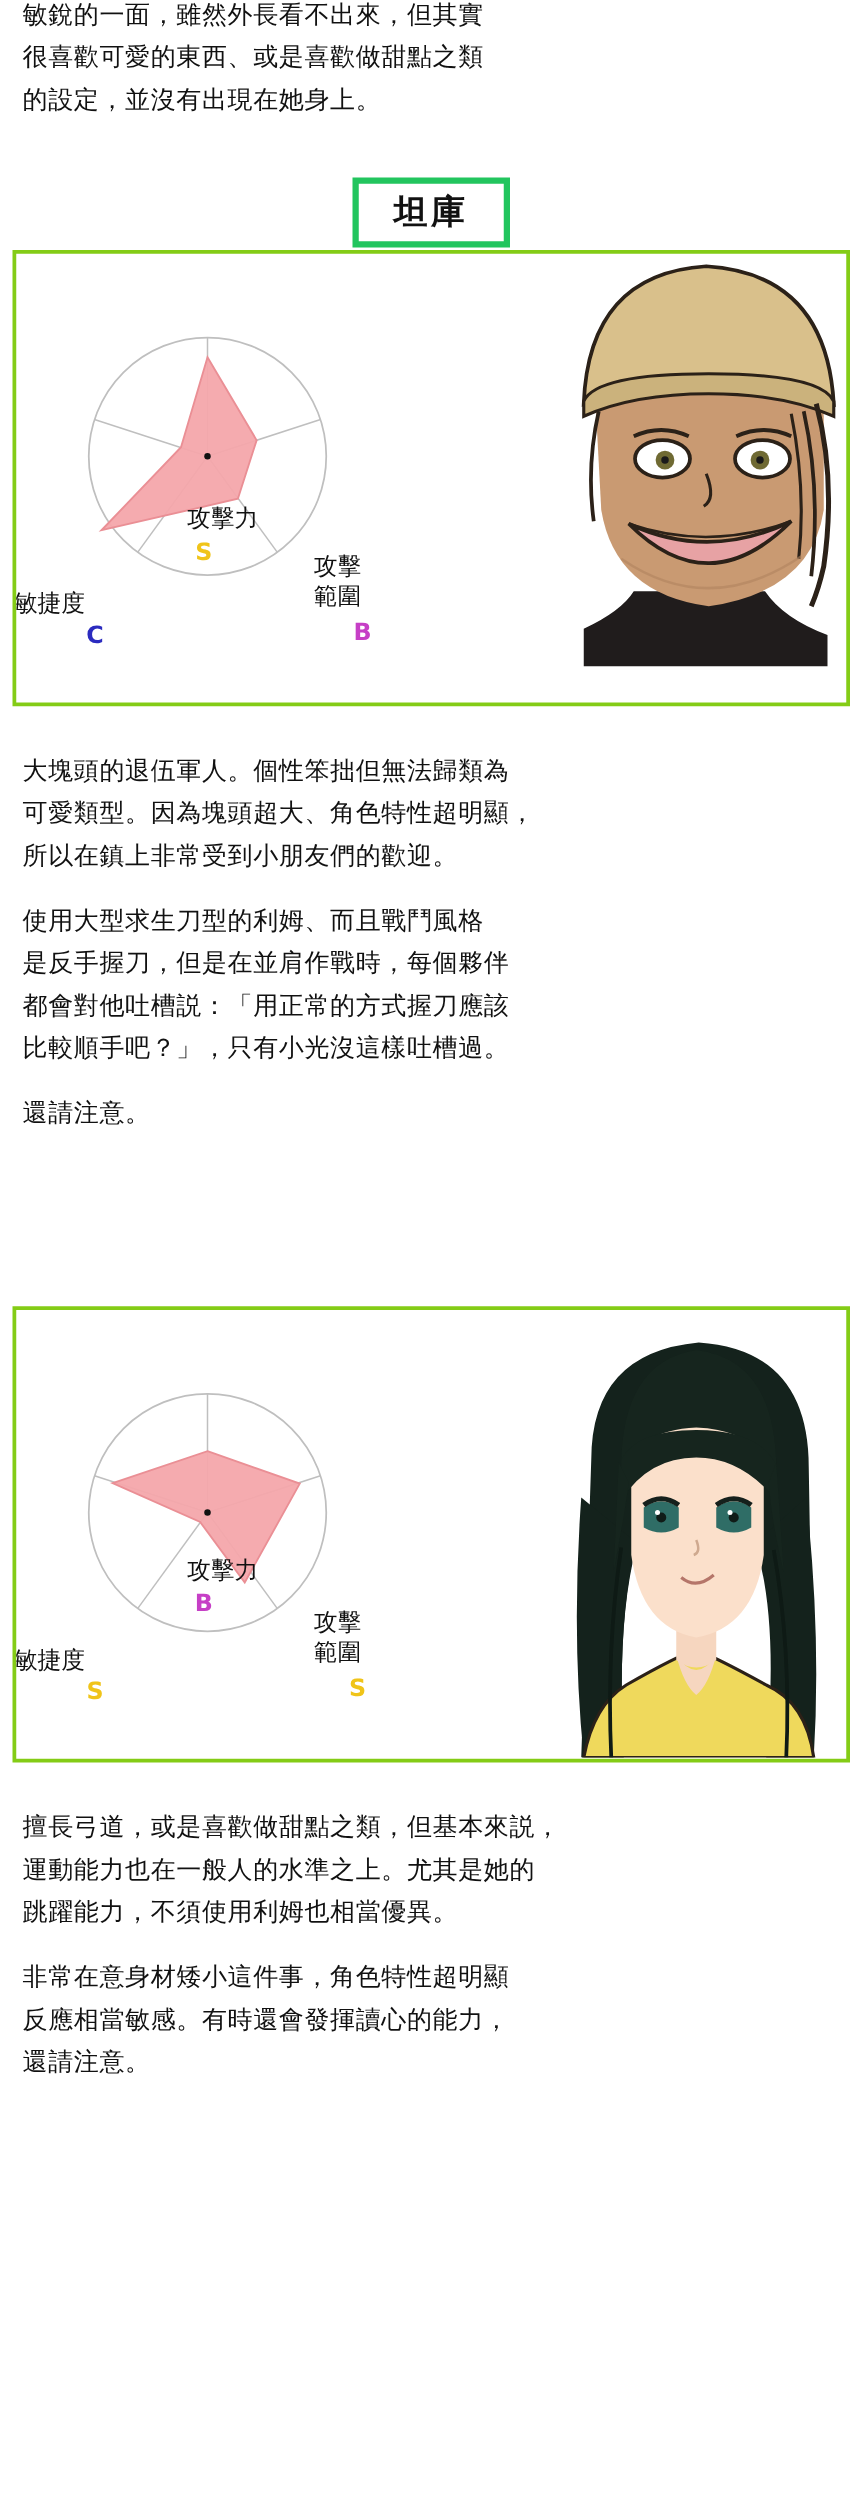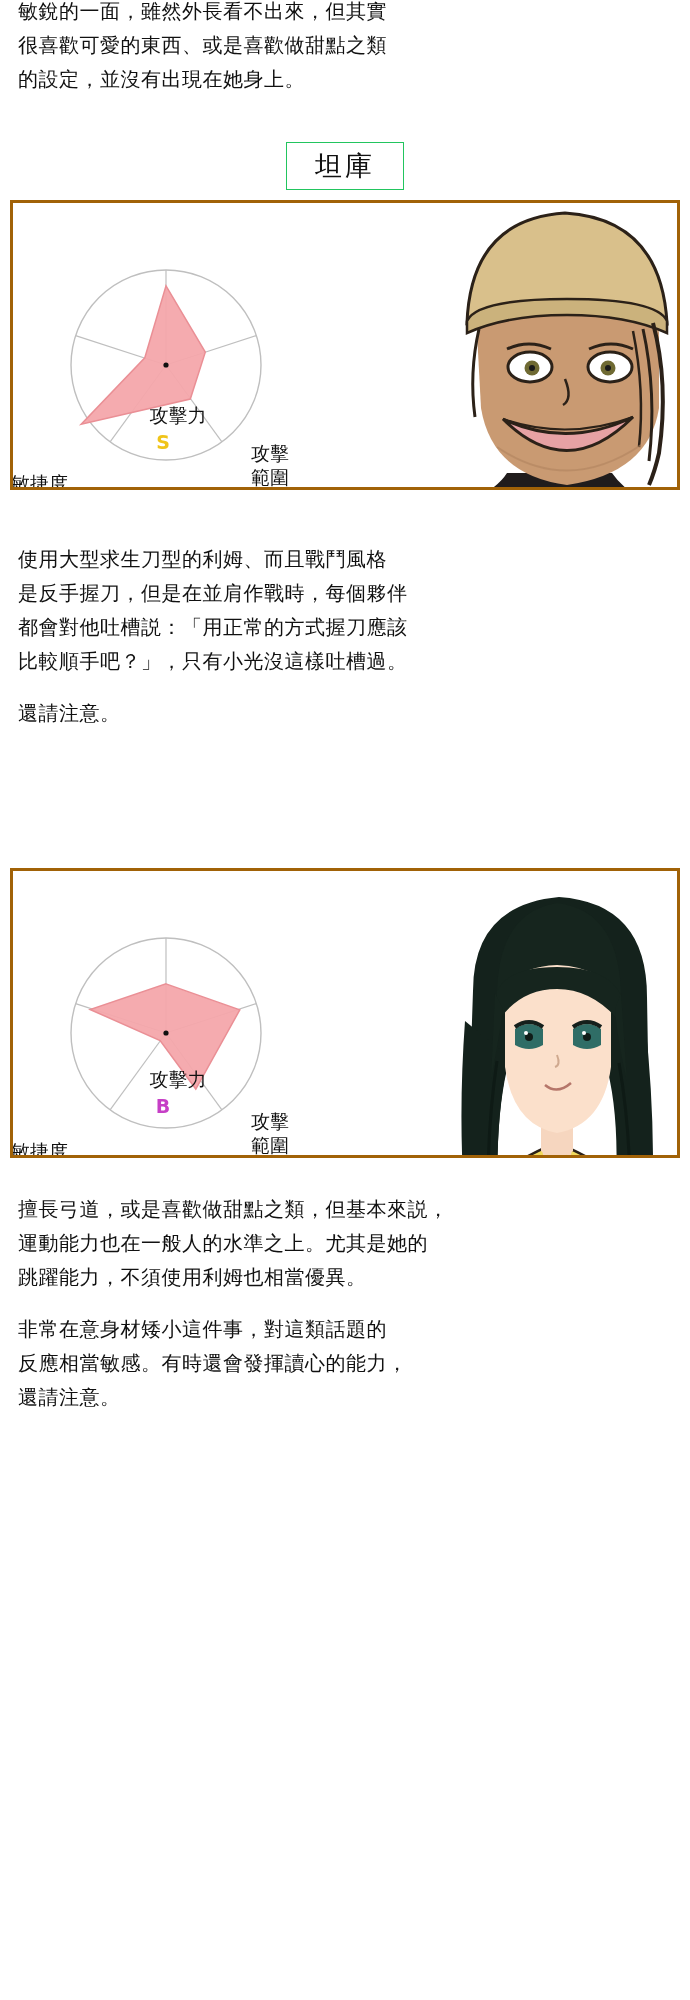--- a/index.html
+++ b/index.html
@@ -18,39 +18,39 @@
     margin-top:-6px;
   }
 
   .spacer-sm{height:18px;}
   .spacer-md{height:34px;}
   .spacer-lg{height:74px;}
 
   .panel{
     position:relative;
     margin:0 10px;
-    border:3px solid #a16207;
+    border:3px solid #84cc16;
     background:#fff;
-    height:290px;
+    height:365px;
     box-sizing:border-box;
     overflow:hidden;
   }
   .title-box{
     position:absolute;
     left:50%;
     transform:translateX(-50%);
     top:-28px;
     z-index:5;
     background:#fff;
-    border:1px solid #22c55e;
+    border:5px solid #22c55e;
     padding:6px 28px;
     font-size:27px;
     line-height:34px;
     letter-spacing:3px;
-    font-weight:normal;
+    font-weight:bold;
   }
   .panel-wrap{position:relative;padding-top:30px;}
 
   .radar-area{
     position:absolute;
     left:0;top:0;
     width:300px;height:100%;
   }
   .radar-svg{position:absolute;left:8px;top:22px;}
 
@@ -154,20 +154,23 @@
 
           <path d="M60 244 Q130 292 204 242" stroke="#b1835f" stroke-width="2" fill="none" opacity="0.6"></path>
         </svg>
       </div>
 
     </div>
   </div>
 
   <div class="spacer-md"></div>
 
+  <div class="para">大塊頭的退伍軍人。個性笨拙但無法歸類為
+可愛類型。因為塊頭超大、角色特性超明顯，
+所以在鎮上非常受到小朋友們的歡迎。</div>
   <div class="spacer-sm"></div>
   <div class="para">使用大型求生刀型的利姆、而且戰鬥風格
 是反手握刀，但是在並肩作戰時，每個夥伴
 都會對他吐槽説：「用正常的方式握刀應該
 比較順手吧？」，只有小光沒這樣吐槽過。</div>
   <div class="spacer-sm"></div>
   <div class="para">還請注意。</div>
 
   <div class="spacer-lg"></div>
   <div class="spacer-md"></div>
@@ -238,17 +241,17 @@
 
     </div>
   </div>
 
   <div class="spacer-md"></div>
 
   <div class="para">擅長弓道，或是喜歡做甜點之類，但基本來説，
 運動能力也在一般人的水準之上。尤其是她的
 跳躍能力，不須使用利姆也相當優異。</div>
   <div class="spacer-sm"></div>
-  <div class="para">非常在意身材矮小這件事，對這類話題的
+  <div class="para">非常在意身材矮小這件事，角色特性超明顯
 反應相當敏感。有時還會發揮讀心的能力，
 還請注意。</div>
 
 </div>
 
 </body></html>

